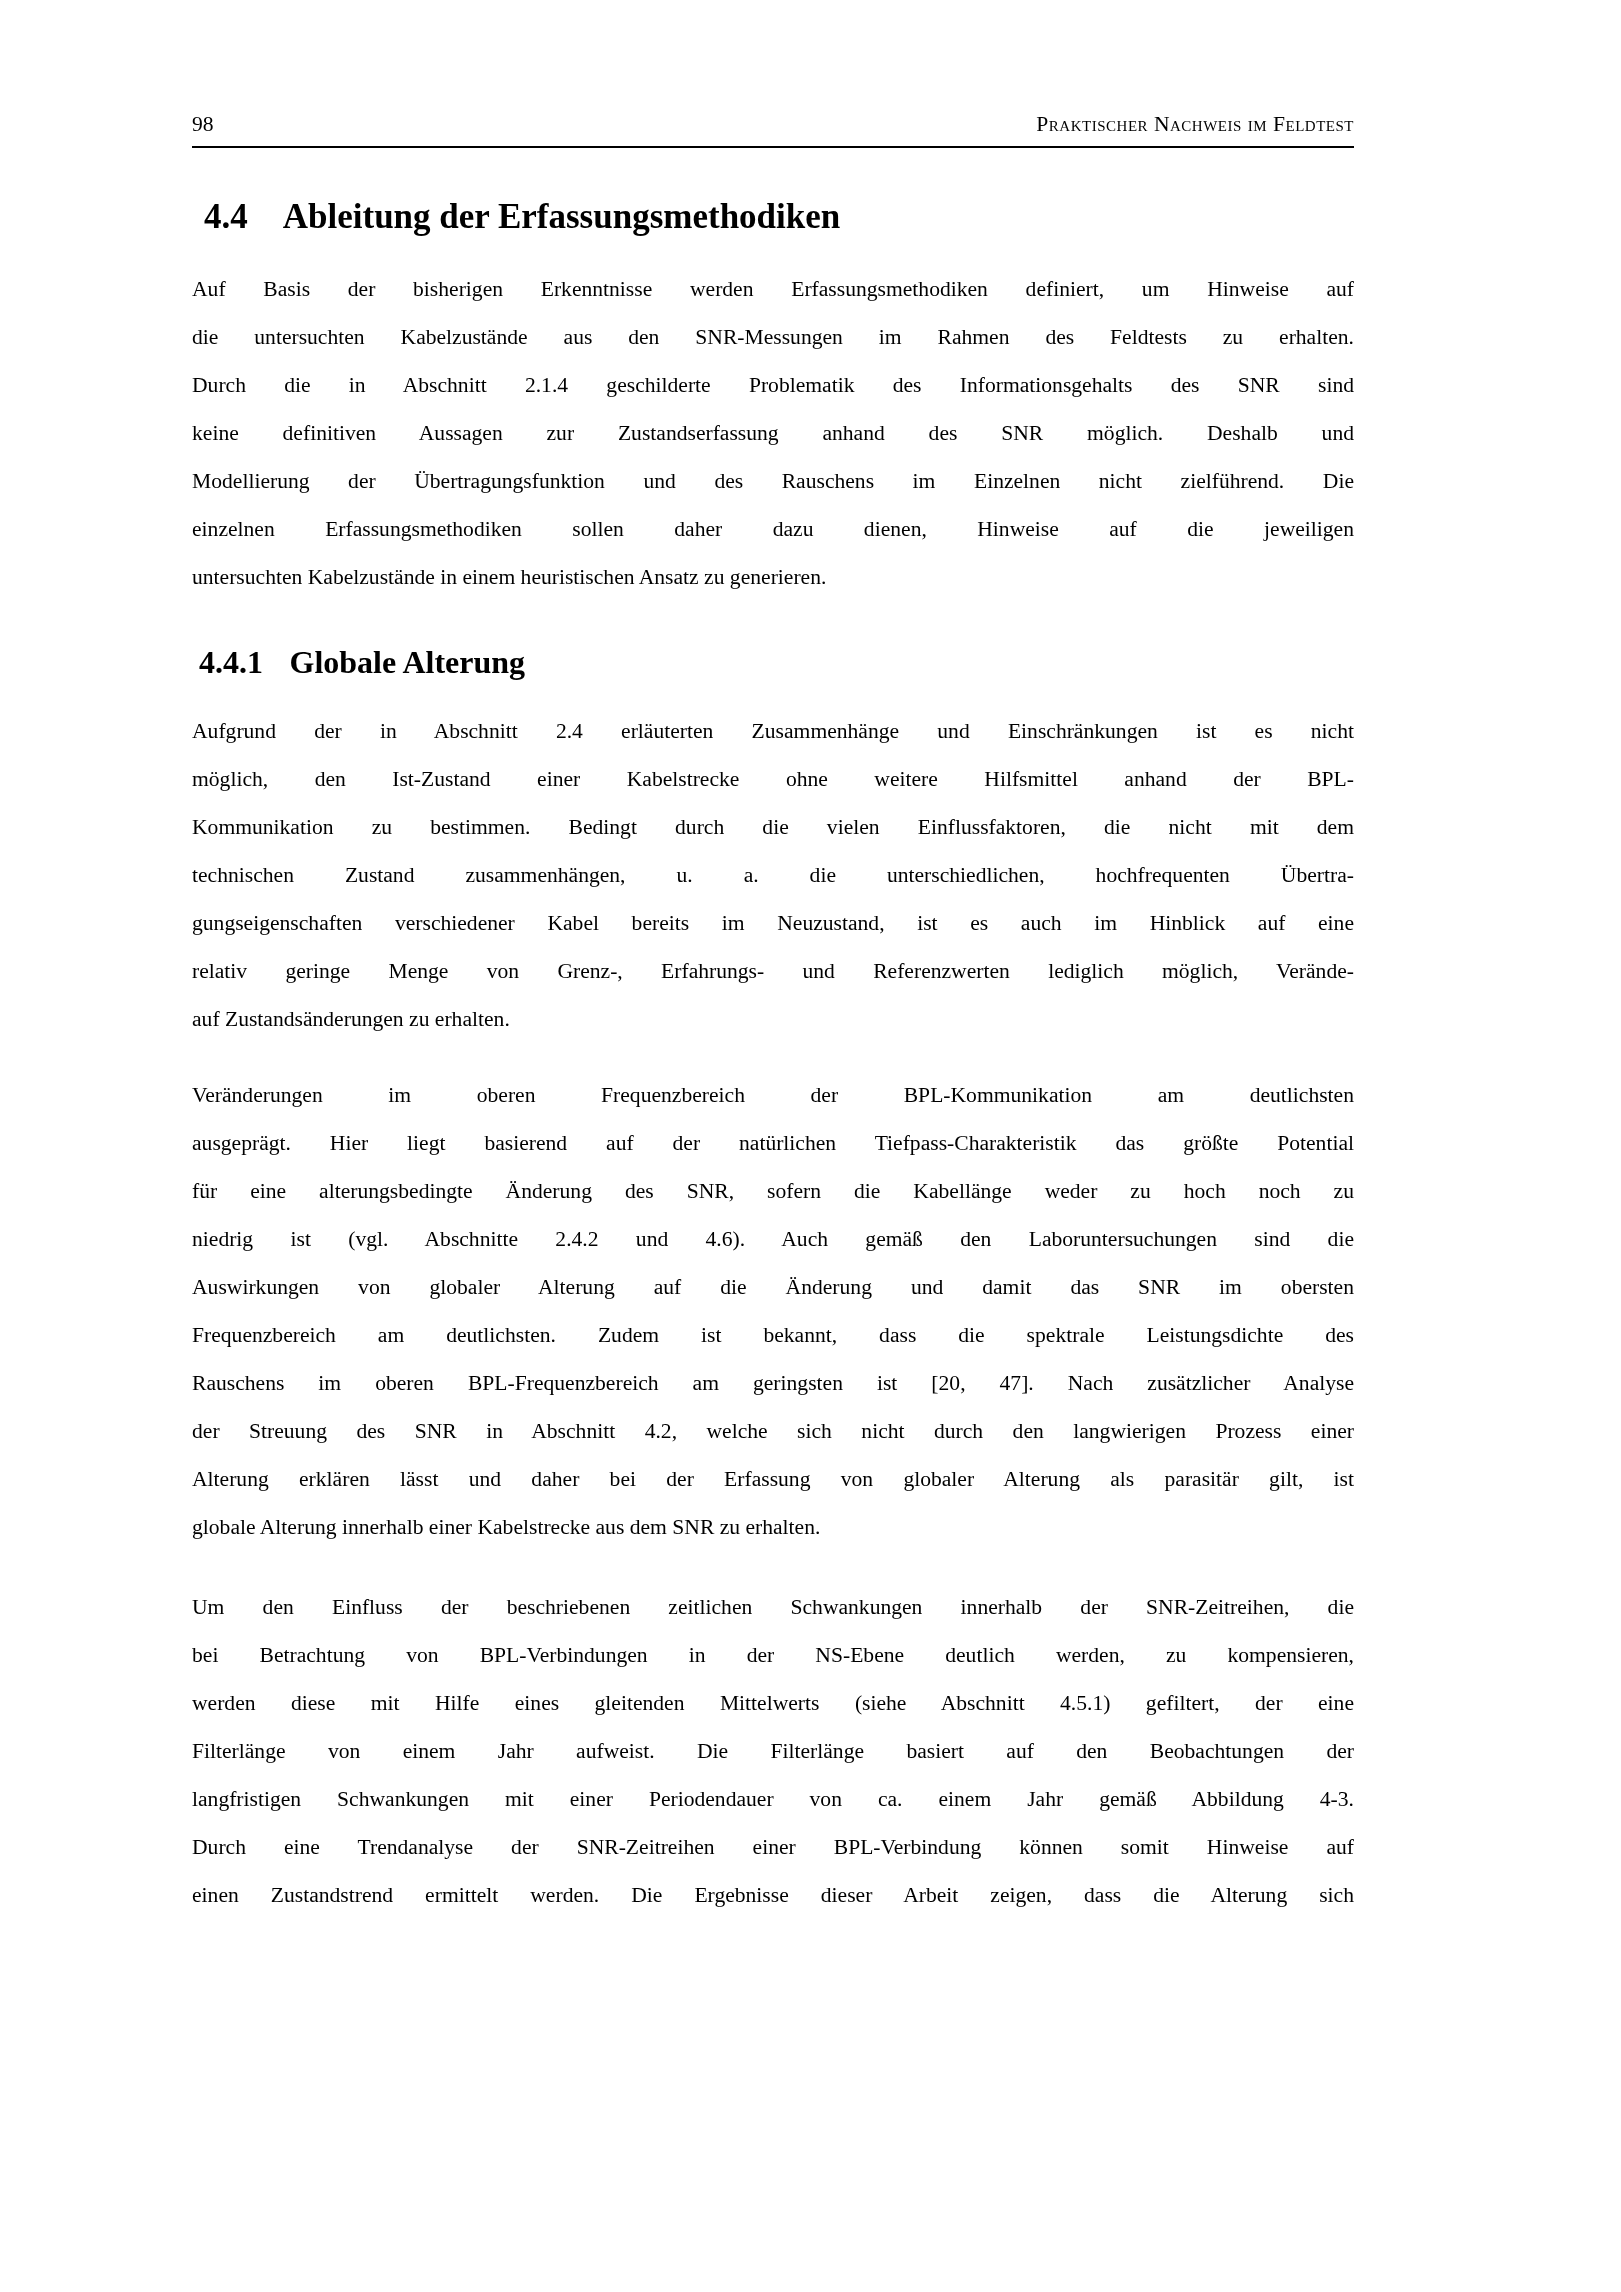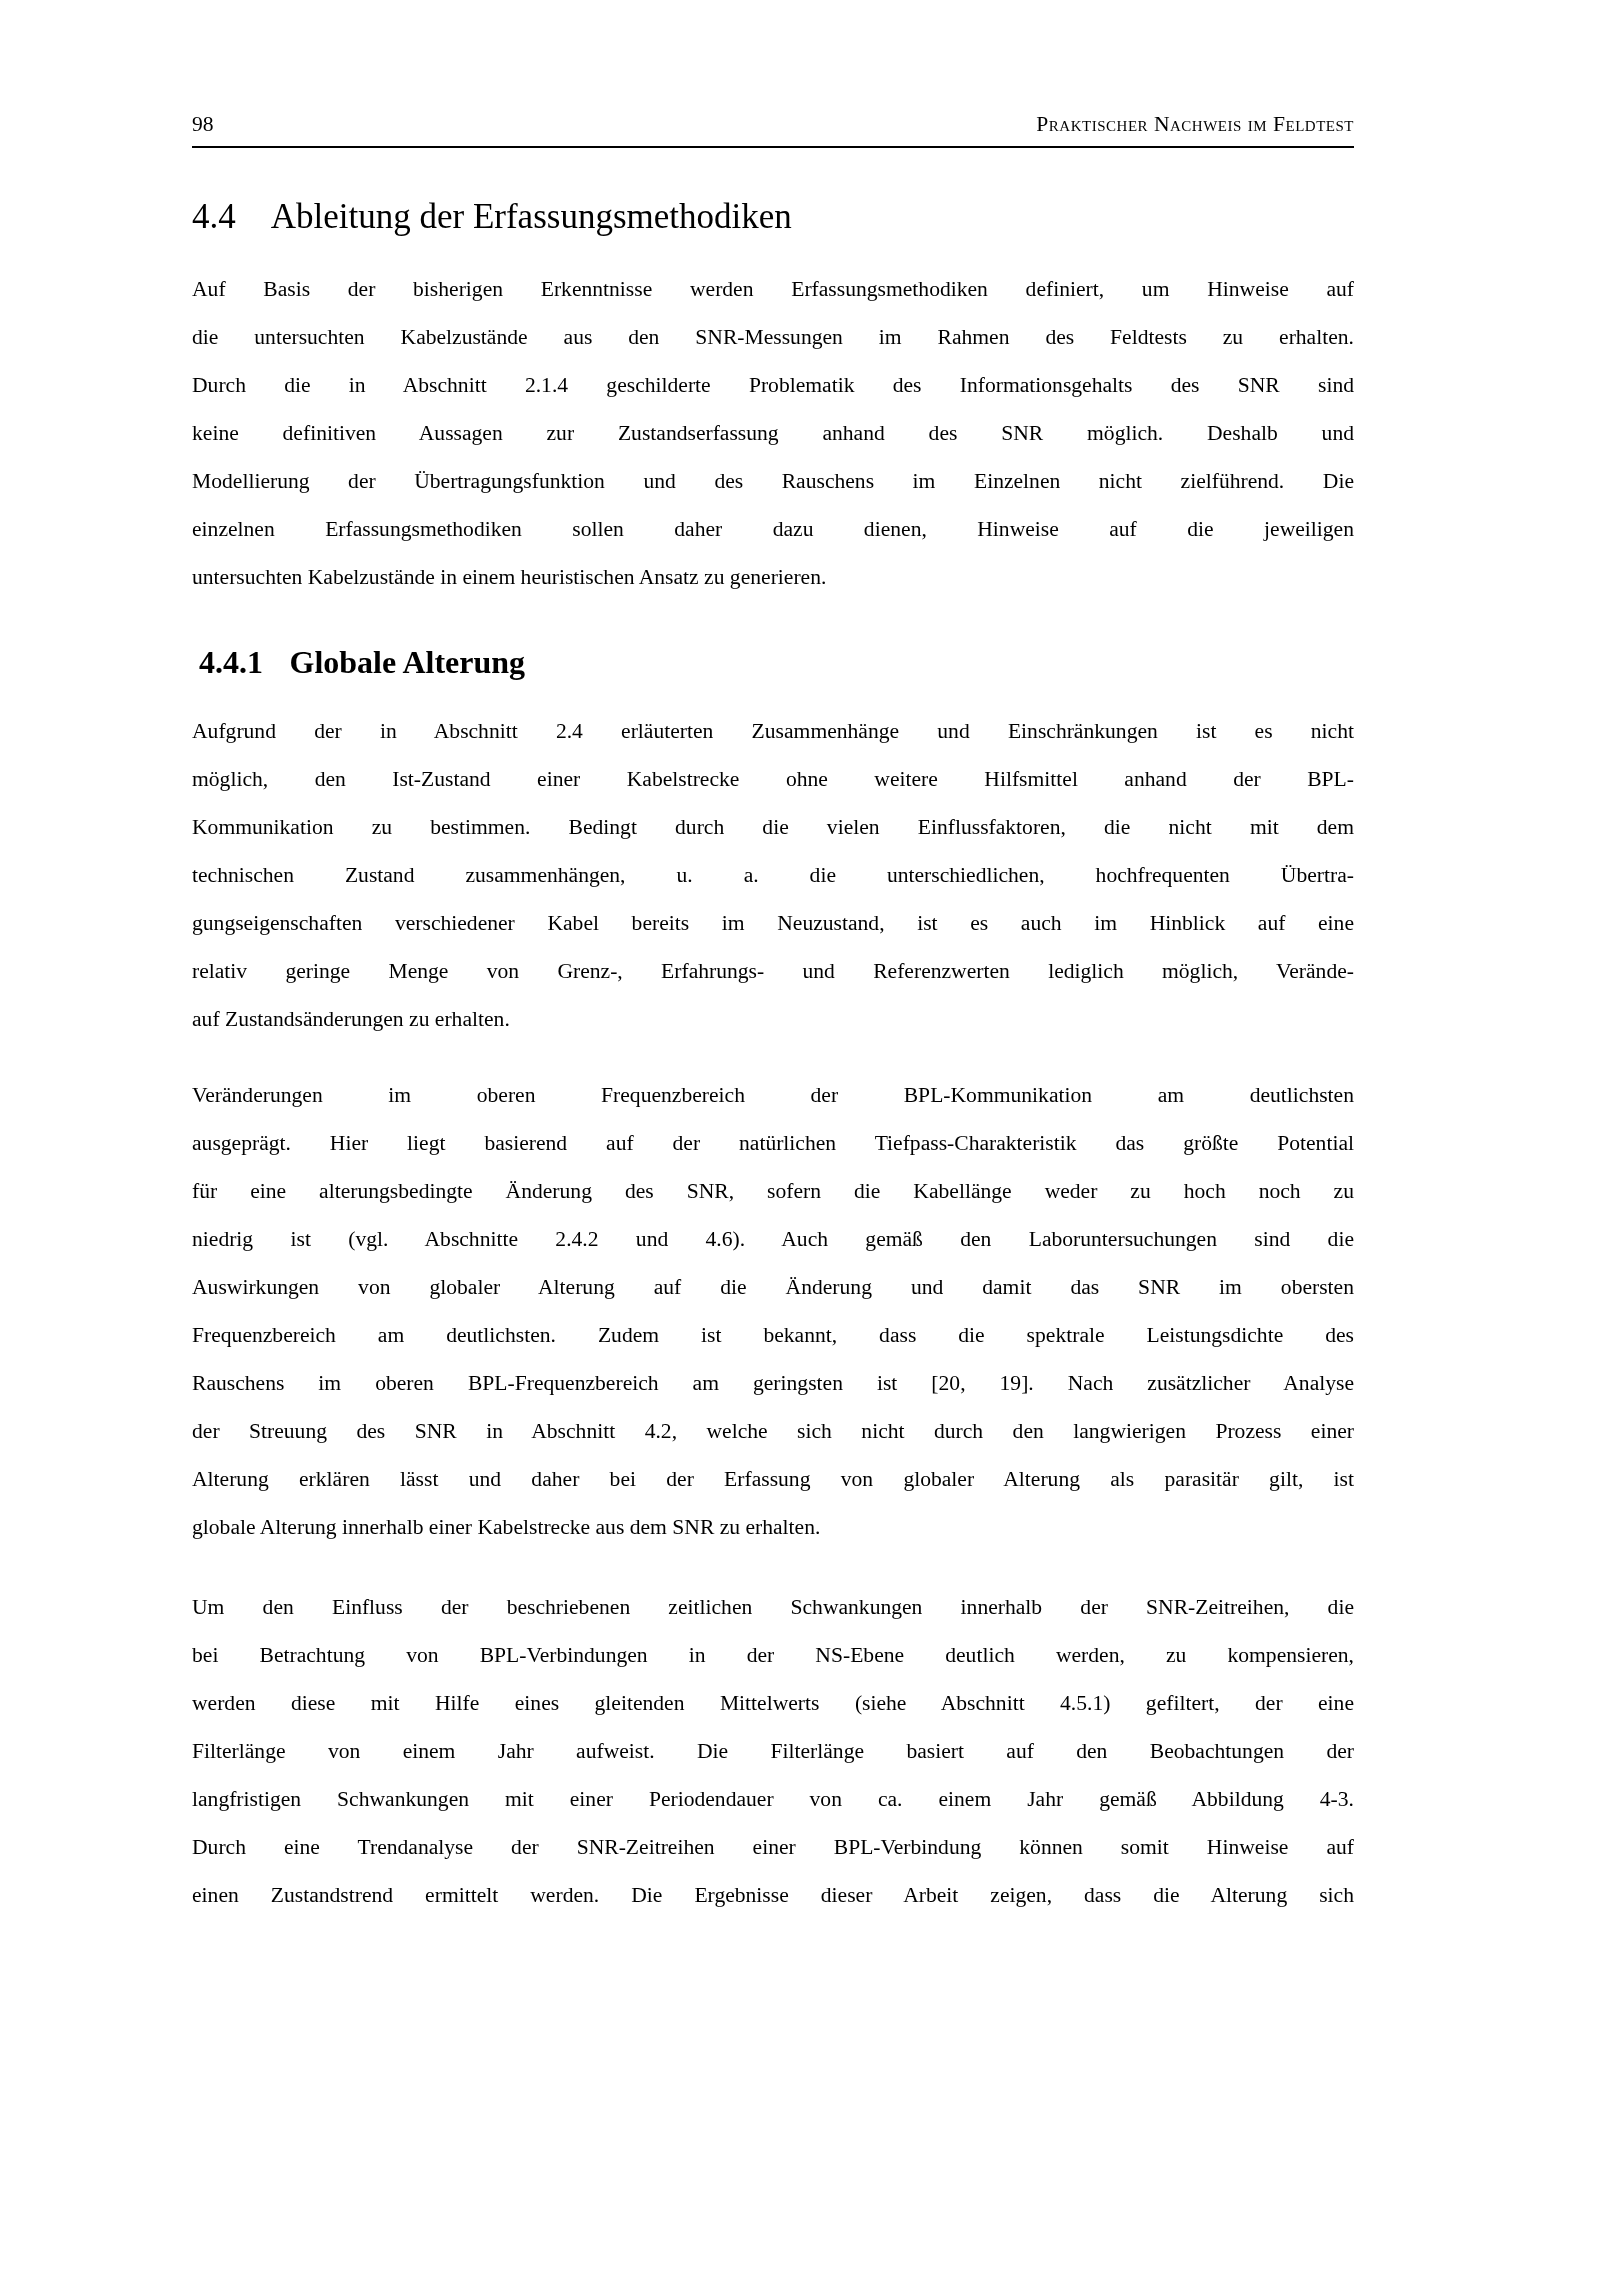--- a/index.html
+++ b/index.html
@@ -32,25 +32,25 @@
   }
   
   .body-col {
     position: absolute;
     left: 192px;
     top: 0;
     width: 1162px;
     font-size: 21.6px;
   }
   .sec-heading {
-    margin: 0;
+    margin: 12px;
     margin-top: 195px;
     font-size: 35px;
     line-height: 43px;
-    font-weight: normal;
+    font-weight: bold;
   }
   .sec-heading .sec-num { margin-right: 35px; }
   .subsec-heading {
     margin: 7px;
     margin-top: 42px;
     font-size: 32px;
     line-height: 39px;
     font-weight: bold;
     font-family: Liberation Serif, serif;
   }
@@ -110,21 +110,21 @@
         <div class="line line-last">auf Zustandsänderungen zu erhalten.</div>
       </div>
 
     <div class="para para-3">
         <div class="line">Veränderungen im oberen Frequenzbereich der BPL-Kommunikation am deutlichsten</div>
         <div class="line">ausgeprägt. Hier liegt basierend auf der natürlichen Tiefpass-Charakteristik das größte Potential</div>
         <div class="line">für eine alterungsbedingte Änderung des SNR, sofern die Kabellänge weder zu hoch noch zu</div>
         <div class="line">niedrig ist (vgl. Abschnitte 2.4.2 und 4.6). Auch gemäß den Laboruntersuchungen sind die</div>
         <div class="line">Auswirkungen von globaler Alterung auf die Änderung und damit das SNR im obersten</div>
         <div class="line">Frequenzbereich am deutlichsten. Zudem ist bekannt, dass die spektrale Leistungsdichte des</div>
-        <div class="line">Rauschens im oberen BPL-Frequenzbereich am geringsten ist [20, 19]. Nach zusätzlicher Analyse</div>
+        <div class="line">Rauschens im oberen BPL-Frequenzbereich am geringsten ist [20, 47]. Nach zusätzlicher Analyse</div>
         <div class="line">der Streuung des SNR in Abschnitt 4.2, welche sich nicht durch den langwierigen Prozess einer</div>
         <div class="line">Alterung erklären lässt und daher bei der Erfassung von globaler Alterung als parasitär gilt, ist</div>
         <div class="line line-last">globale Alterung innerhalb einer Kabelstrecke aus dem SNR zu erhalten.</div>
       </div>
 
     <div class="para para-4">
         <div class="line">Um den Einfluss der beschriebenen zeitlichen Schwankungen innerhalb der SNR-Zeitreihen, die</div>
         <div class="line">bei Betrachtung von BPL-Verbindungen in der NS-Ebene deutlich werden, zu kompensieren,</div>
         <div class="line">werden diese mit Hilfe eines gleitenden Mittelwerts (siehe Abschnitt 4.5.1) gefiltert, der eine</div>
         <div class="line">Filterlänge von einem Jahr aufweist. Die Filterlänge basiert auf den Beobachtungen der</div>

